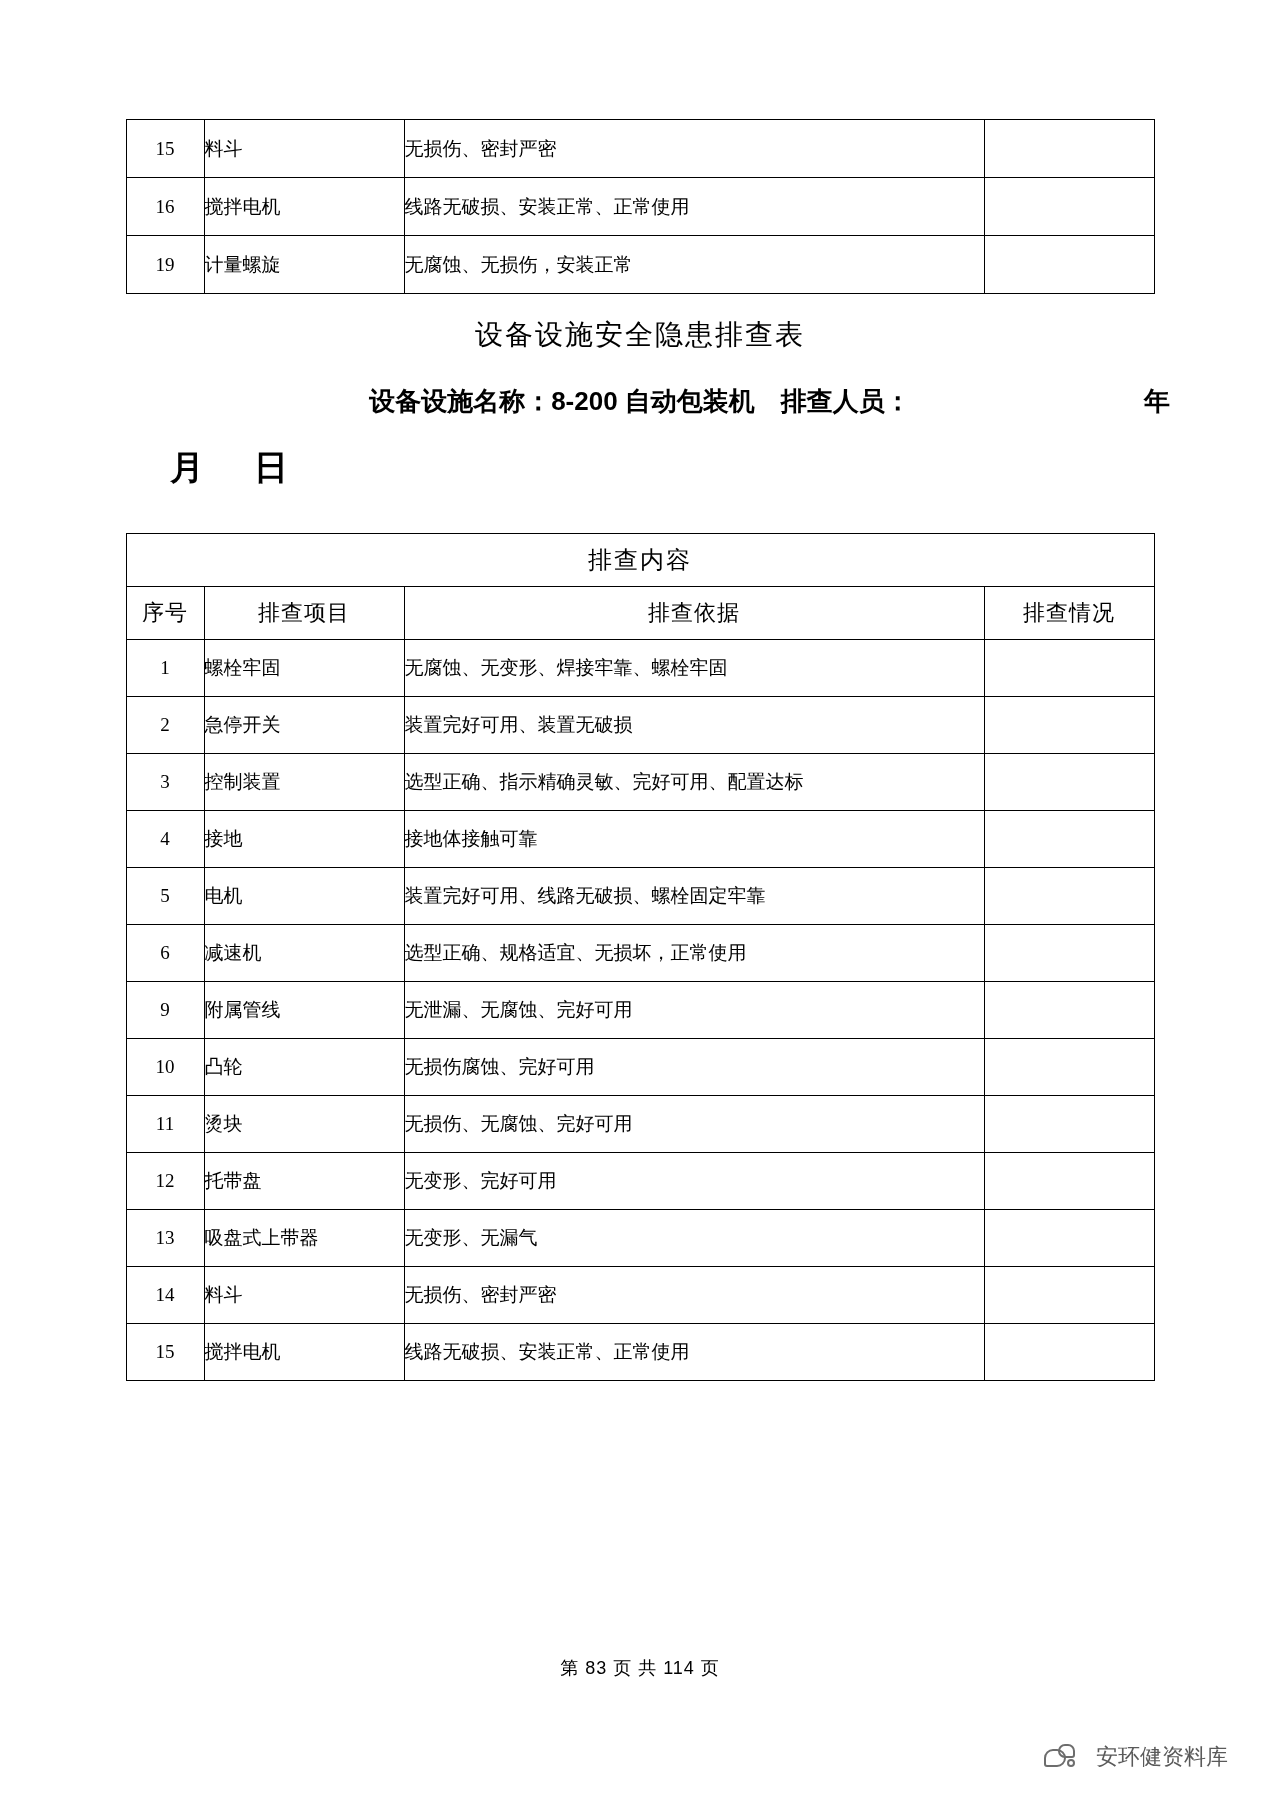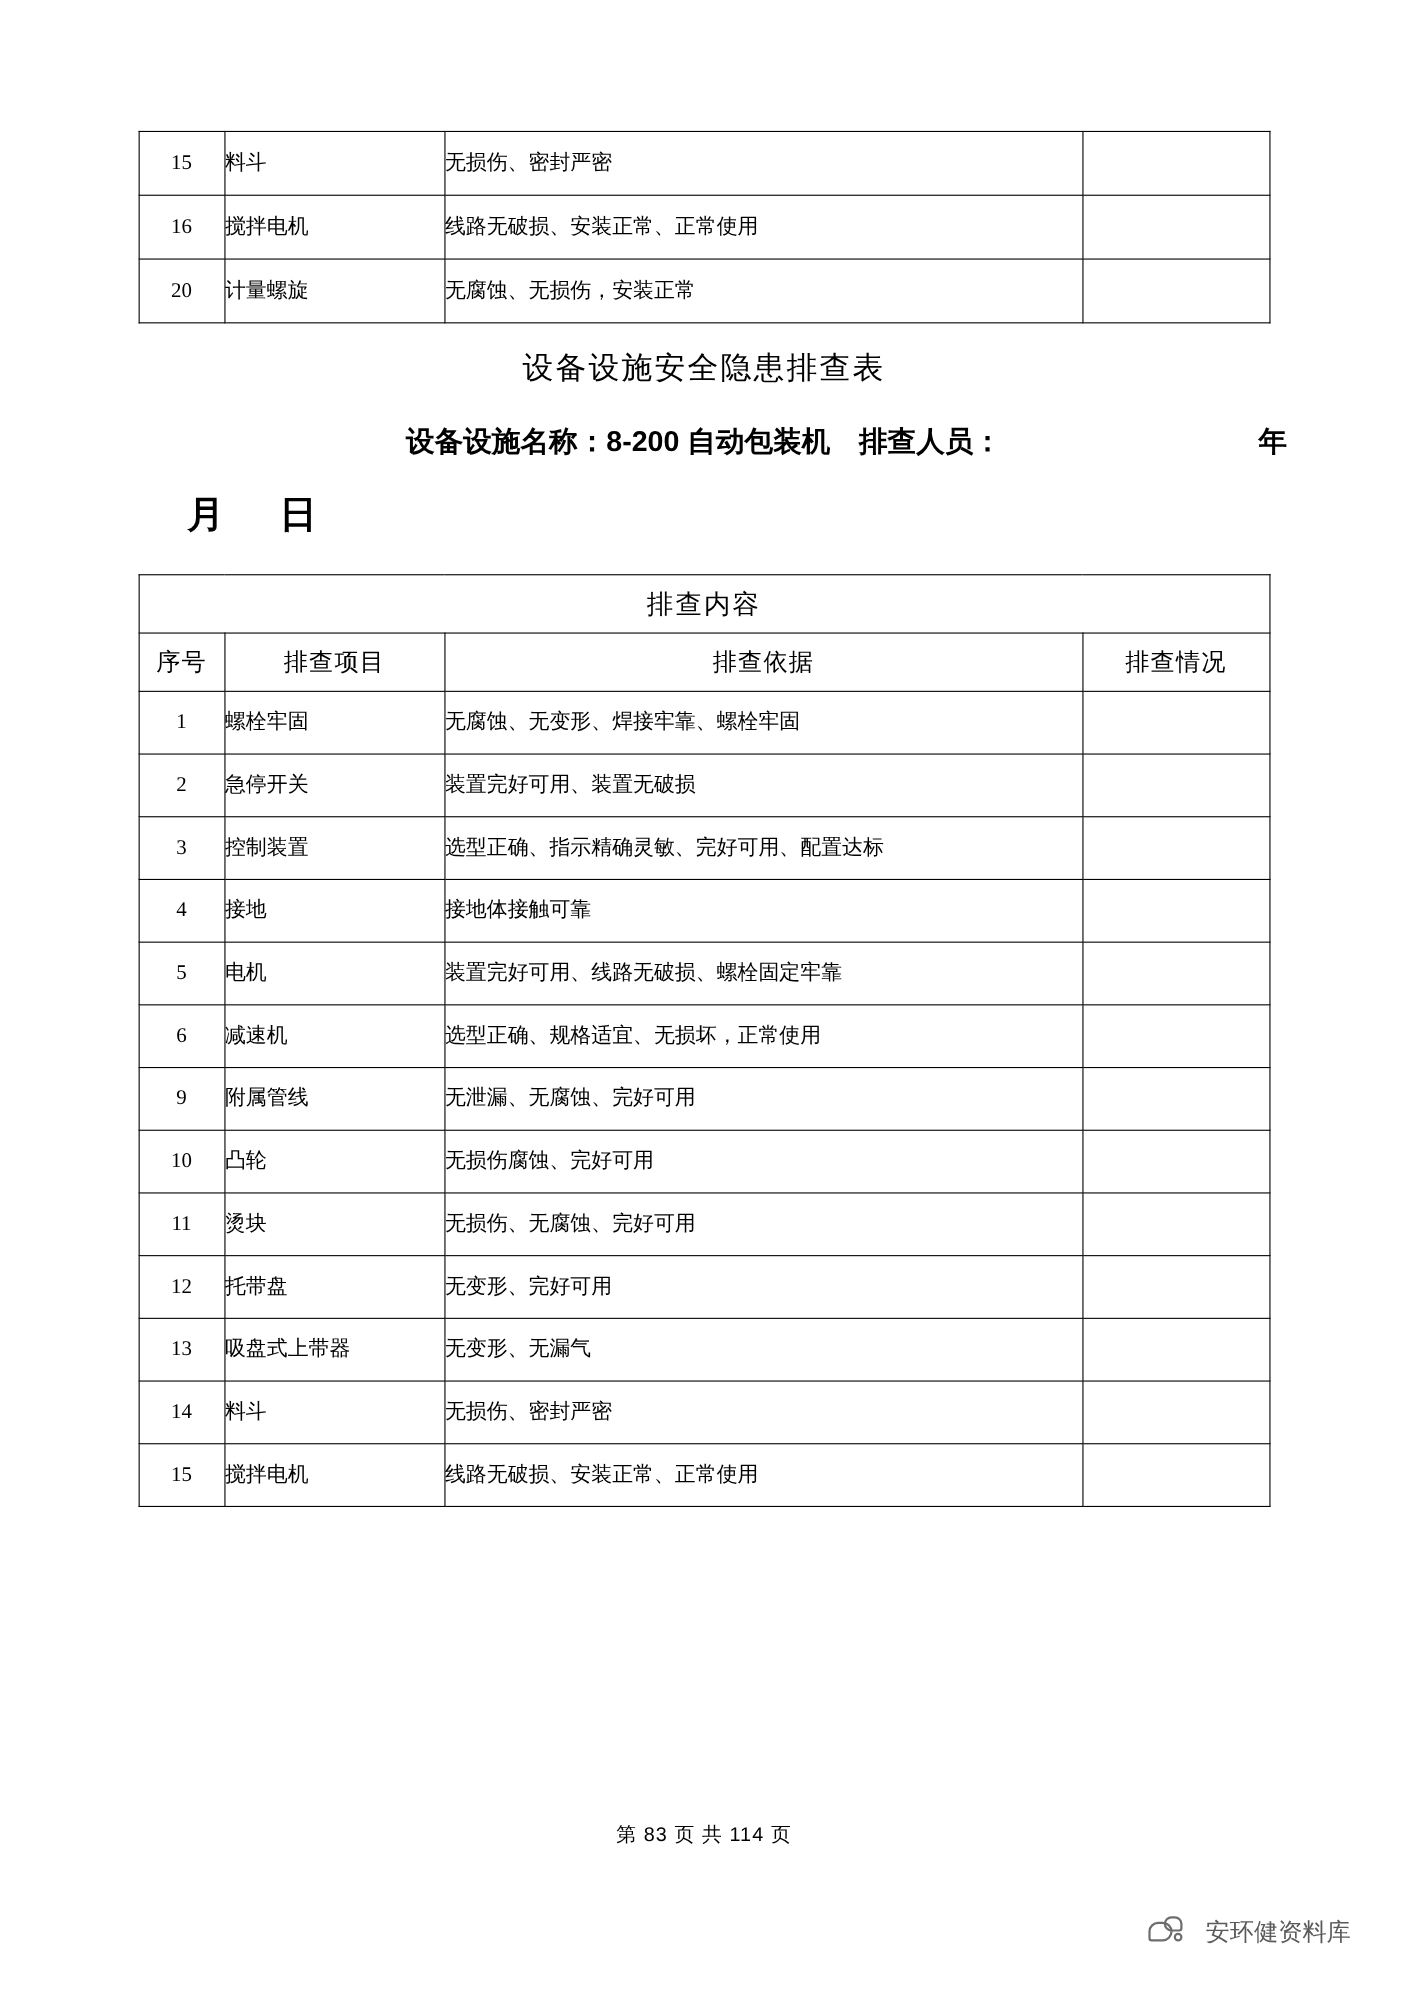--- a/index.html
+++ b/index.html
@@ -86,21 +86,21 @@
   .doc-subline {
     font-size: 34px;
     font-weight: bold;
     margin: 26px 0 0 0;
     padding-left: 120px;
     font-family: "Liberation Sans", sans-serif;
     letter-spacing: 8px;
   }
 
   
-  .main-table-wrap { margin-top: 31px; }
+  .main-table-wrap { margin-top: 42px; }
   .span-head {
     text-align: center;
     font-size: 24px;
     font-weight: bold;
     height: 52px;
     font-family: "Liberation Sans", sans-serif;
     letter-spacing: 2px;
   }
   .col-head {
     text-align: center;
@@ -120,20 +120,21 @@
     text-align: center;
     font-size: 18px;
     font-family: "Liberation Sans", sans-serif;
     letter-spacing: 1px;
   }
   .watermark {
     position: absolute;
     right: 52px;
     bottom: 38px;
     display: flex;
+    align-items: center;
     gap: 22px;
     color: #5a5a5a;
     font-size: 22px;
     font-family: "Liberation Sans", sans-serif;
   }
   .wm-icon {
     width: 30px;
     height: 26px;
     position: relative;
   }
@@ -167,21 +168,21 @@
           <td class="cell-text">无损伤、密封严密</td>
           <td class="cell-text"></td>
         </tr>
         <tr>
           <td class="cell-no">16</td>
           <td class="cell-text">搅拌电机</td>
           <td class="cell-text">线路无破损、安装正常、正常使用</td>
           <td class="cell-text"></td>
         </tr>
         <tr>
-          <td class="cell-no">20</td>
+          <td class="cell-no">19</td>
           <td class="cell-text">计量螺旋</td>
           <td class="cell-text">无腐蚀、无损伤，安装正常</td>
           <td class="cell-text"></td>
         </tr>
       </tbody>
     </table>
   </div>
 
   <div class="doc-title">设备设施安全隐患排查表</div>
 

